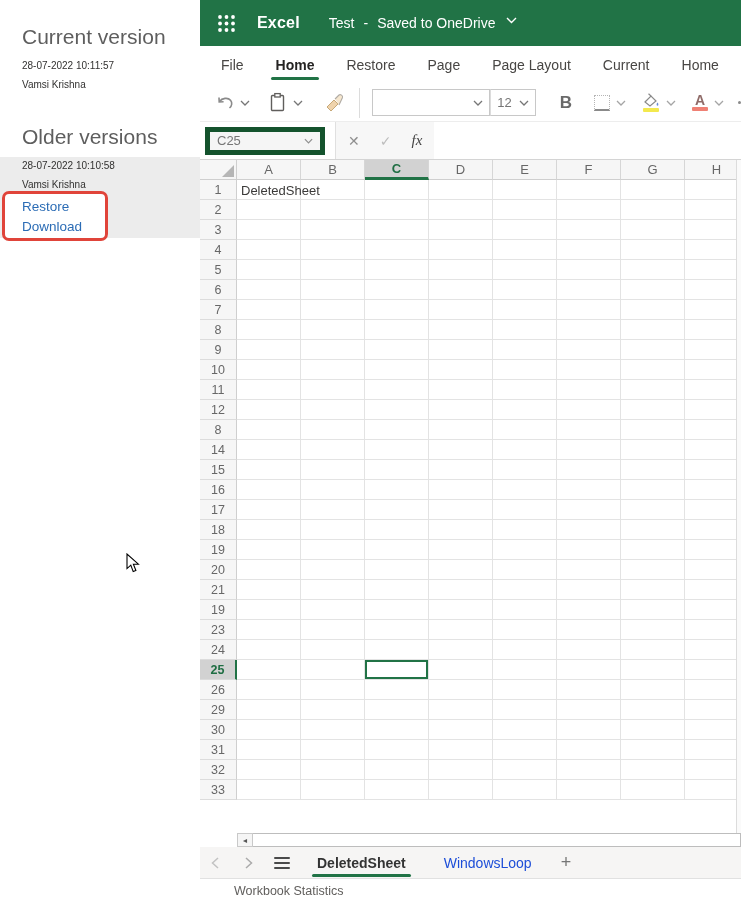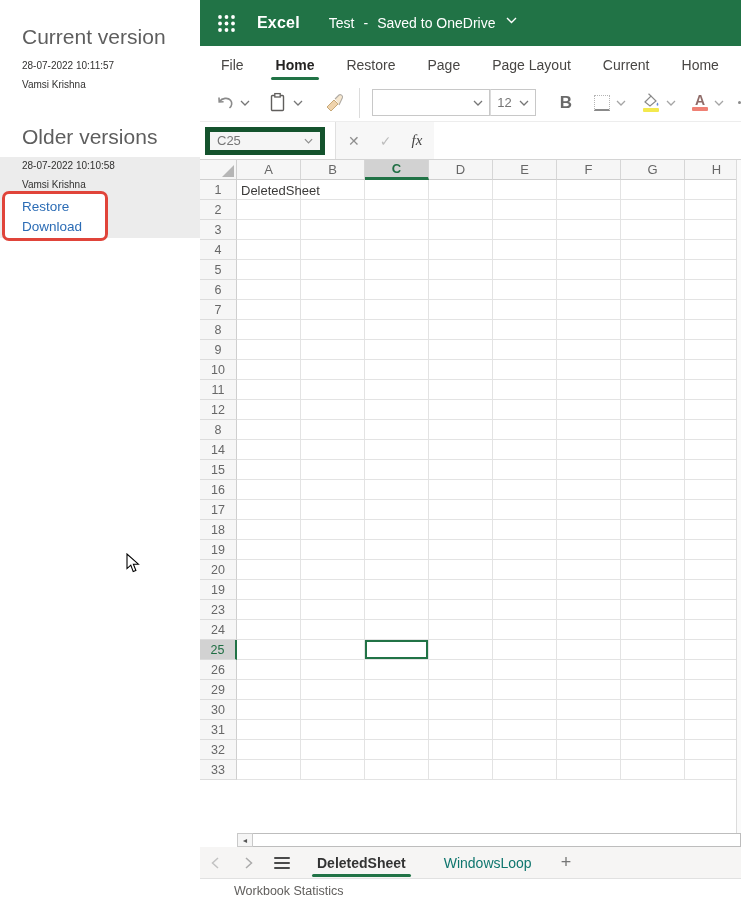--- a/index.html
+++ b/index.html
@@ -63,39 +63,39 @@
   .corner{width:37px;height:20px;background:#f6f6f6;border-right:1px solid #cfcfcf;
     border-bottom:1px solid #cfcfcf;position:relative;flex:0 0 auto}
   .corner::after{content:"";position:absolute;right:2px;bottom:2px;width:0;height:0;
     border-left:12px solid transparent;border-bottom:12px solid #b6b6b6}
   .col-h{width:64px;height:20px;background:#f6f6f6;border-right:1px solid #d6d6d6;border-bottom:1px solid #cfcfcf;
     color:#676767;font-size:13px;display:flex;align-items:center;justify-content:center;flex:0 0 auto}
   .col-h.sel{background:var(--selgray);color:#1f6e43;font-weight:bold;border-bottom:3px solid var(--green)}
   .grow{display:flex;height:20px}
   .row-h{width:37px;height:20px;background:#f6f6f6;border-right:1px solid #cfcfcf;border-bottom:1px solid #dcdcdc;
     color:#676767;font-size:12.5px;display:flex;align-items:center;justify-content:center;flex:0 0 auto}
-  .row-h.sel{background:var(--selgray);color:#1f6e43;font-weight:normal;border-right:2px solid var(--green)}
+  .row-h.sel{background:var(--selgray);color:#1f6e43;font-weight:bold;border-right:2px solid var(--green)}
   .cell{width:64px;height:20px;background:#fff;border-right:1px solid #e3e3e3;border-bottom:1px solid #e3e3e3;
     position:relative;flex:0 0 auto}
   .cell span{position:absolute;left:4px;top:3px;font-size:13px;color:#3b3a39;white-space:nowrap;z-index:1}
   .cell.sel-cell{box-shadow:inset 0 0 0 2px var(--green);z-index:2}
   .vscroll{position:absolute;right:0;top:160px;width:5px;height:673px;background:#fafafa;
     border-left:1px solid #dcdcdc;z-index:3}
   
   .hscroll{position:absolute;left:37px;right:0;top:833px;height:14px;background:#f1f1f1;display:flex}
   .hs-btn{width:16px;height:14px;background:#f5f5f5;border:1px solid #c9c9c9;display:flex;align-items:center;
     justify-content:center;font-size:7px;color:#555;flex:0 0 auto}
   .hs-thumb{flex:1;background:#fff;border:1px solid #bdbdbd;border-left:none}
   .sheetbar{position:absolute;left:0;right:0;top:847px;height:31px;background:#f6f5f4;
     display:flex;align-items:center;font-size:14px}
   .nav-chev{flex:0 0 auto;display:flex;align-items:center;justify-content:center;width:14px;height:20px}
   .hamburger{margin-left:18px;width:16px;display:flex;flex-direction:column;gap:3px;flex:0 0 auto}
   .hamburger i{display:block;height:2px;background:#4a4a4a;border-radius:1px}
   .sheet-tabs{display:flex;margin-left:22px;gap:28px;height:100%;align-items:center}
-  .stab{position:relative;height:100%;display:flex;align-items:center;padding:0 5px;color:#0f766e;cursor:pointer}
+  .stab{position:relative;height:100%;display:flex;align-items:center;padding:0 5px;color:#1d4ed8;cursor:pointer}
   .stab.active{font-weight:bold;color:#333}
   .stab.active::after{content:"";position:absolute;left:0;right:0;bottom:1px;height:3px;
     background:var(--green);border-radius:2px}
   .add-sheet{margin-left:24px;font-size:18px;color:#767676;cursor:pointer}
   .statusbar{position:absolute;left:0;right:0;top:878px;height:24px;background:#fff;border-top:1px solid #e1e1e1;
     display:flex;align-items:center;padding-left:34px;font-size:12.5px;color:#605e5c}
   svg{display:block}
 </style>
 </head>
 <body>
@@ -485,20 +485,31 @@
           <div class="cell"></div>
           <div class="cell"></div>
           <div class="cell"></div>
           <div class="cell"></div>
           <div class="cell"></div>
           <div class="cell"></div>
           <div class="cell"></div>
           <div class="cell"></div>
         </div>
         <div class="grow">
+          <div class="row-h">21</div>
+          <div class="cell"></div>
+          <div class="cell"></div>
+          <div class="cell"></div>
+          <div class="cell"></div>
+          <div class="cell"></div>
+          <div class="cell"></div>
+          <div class="cell"></div>
+          <div class="cell"></div>
+        </div>
+        <div class="grow">
           <div class="row-h">19</div>
           <div class="cell"></div>
           <div class="cell"></div>
           <div class="cell"></div>
           <div class="cell"></div>
           <div class="cell"></div>
           <div class="cell"></div>
           <div class="cell"></div>
           <div class="cell"></div>
         </div>

